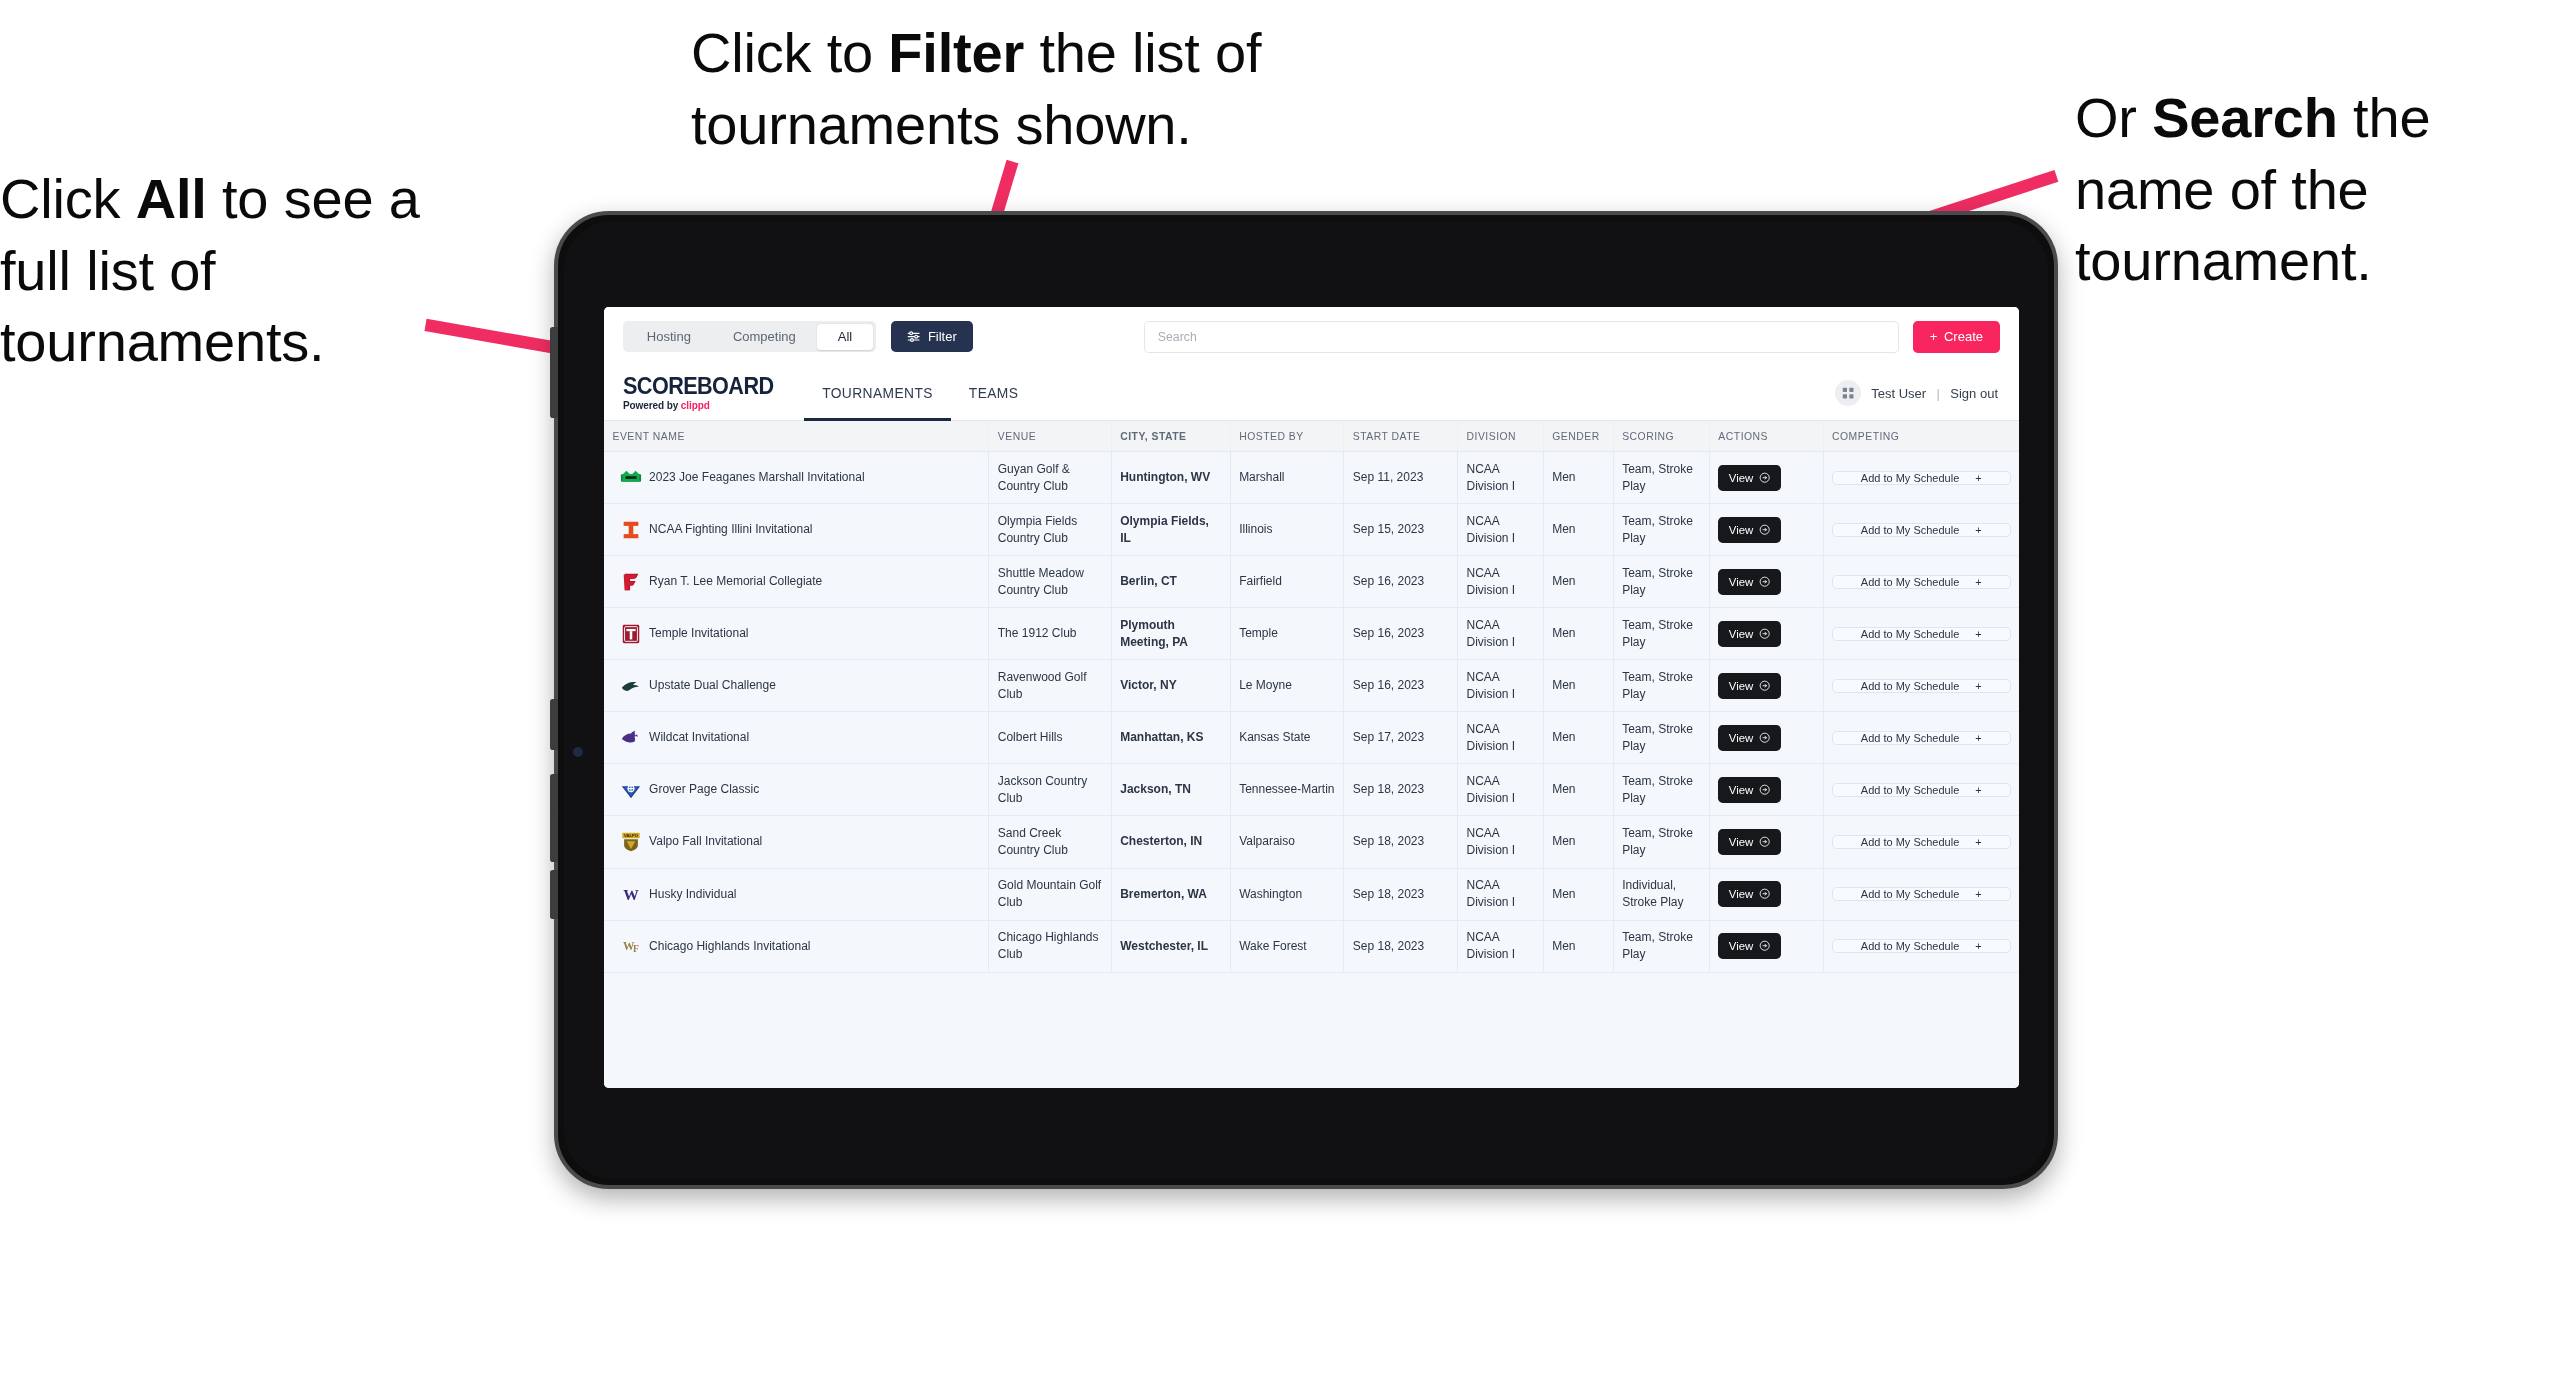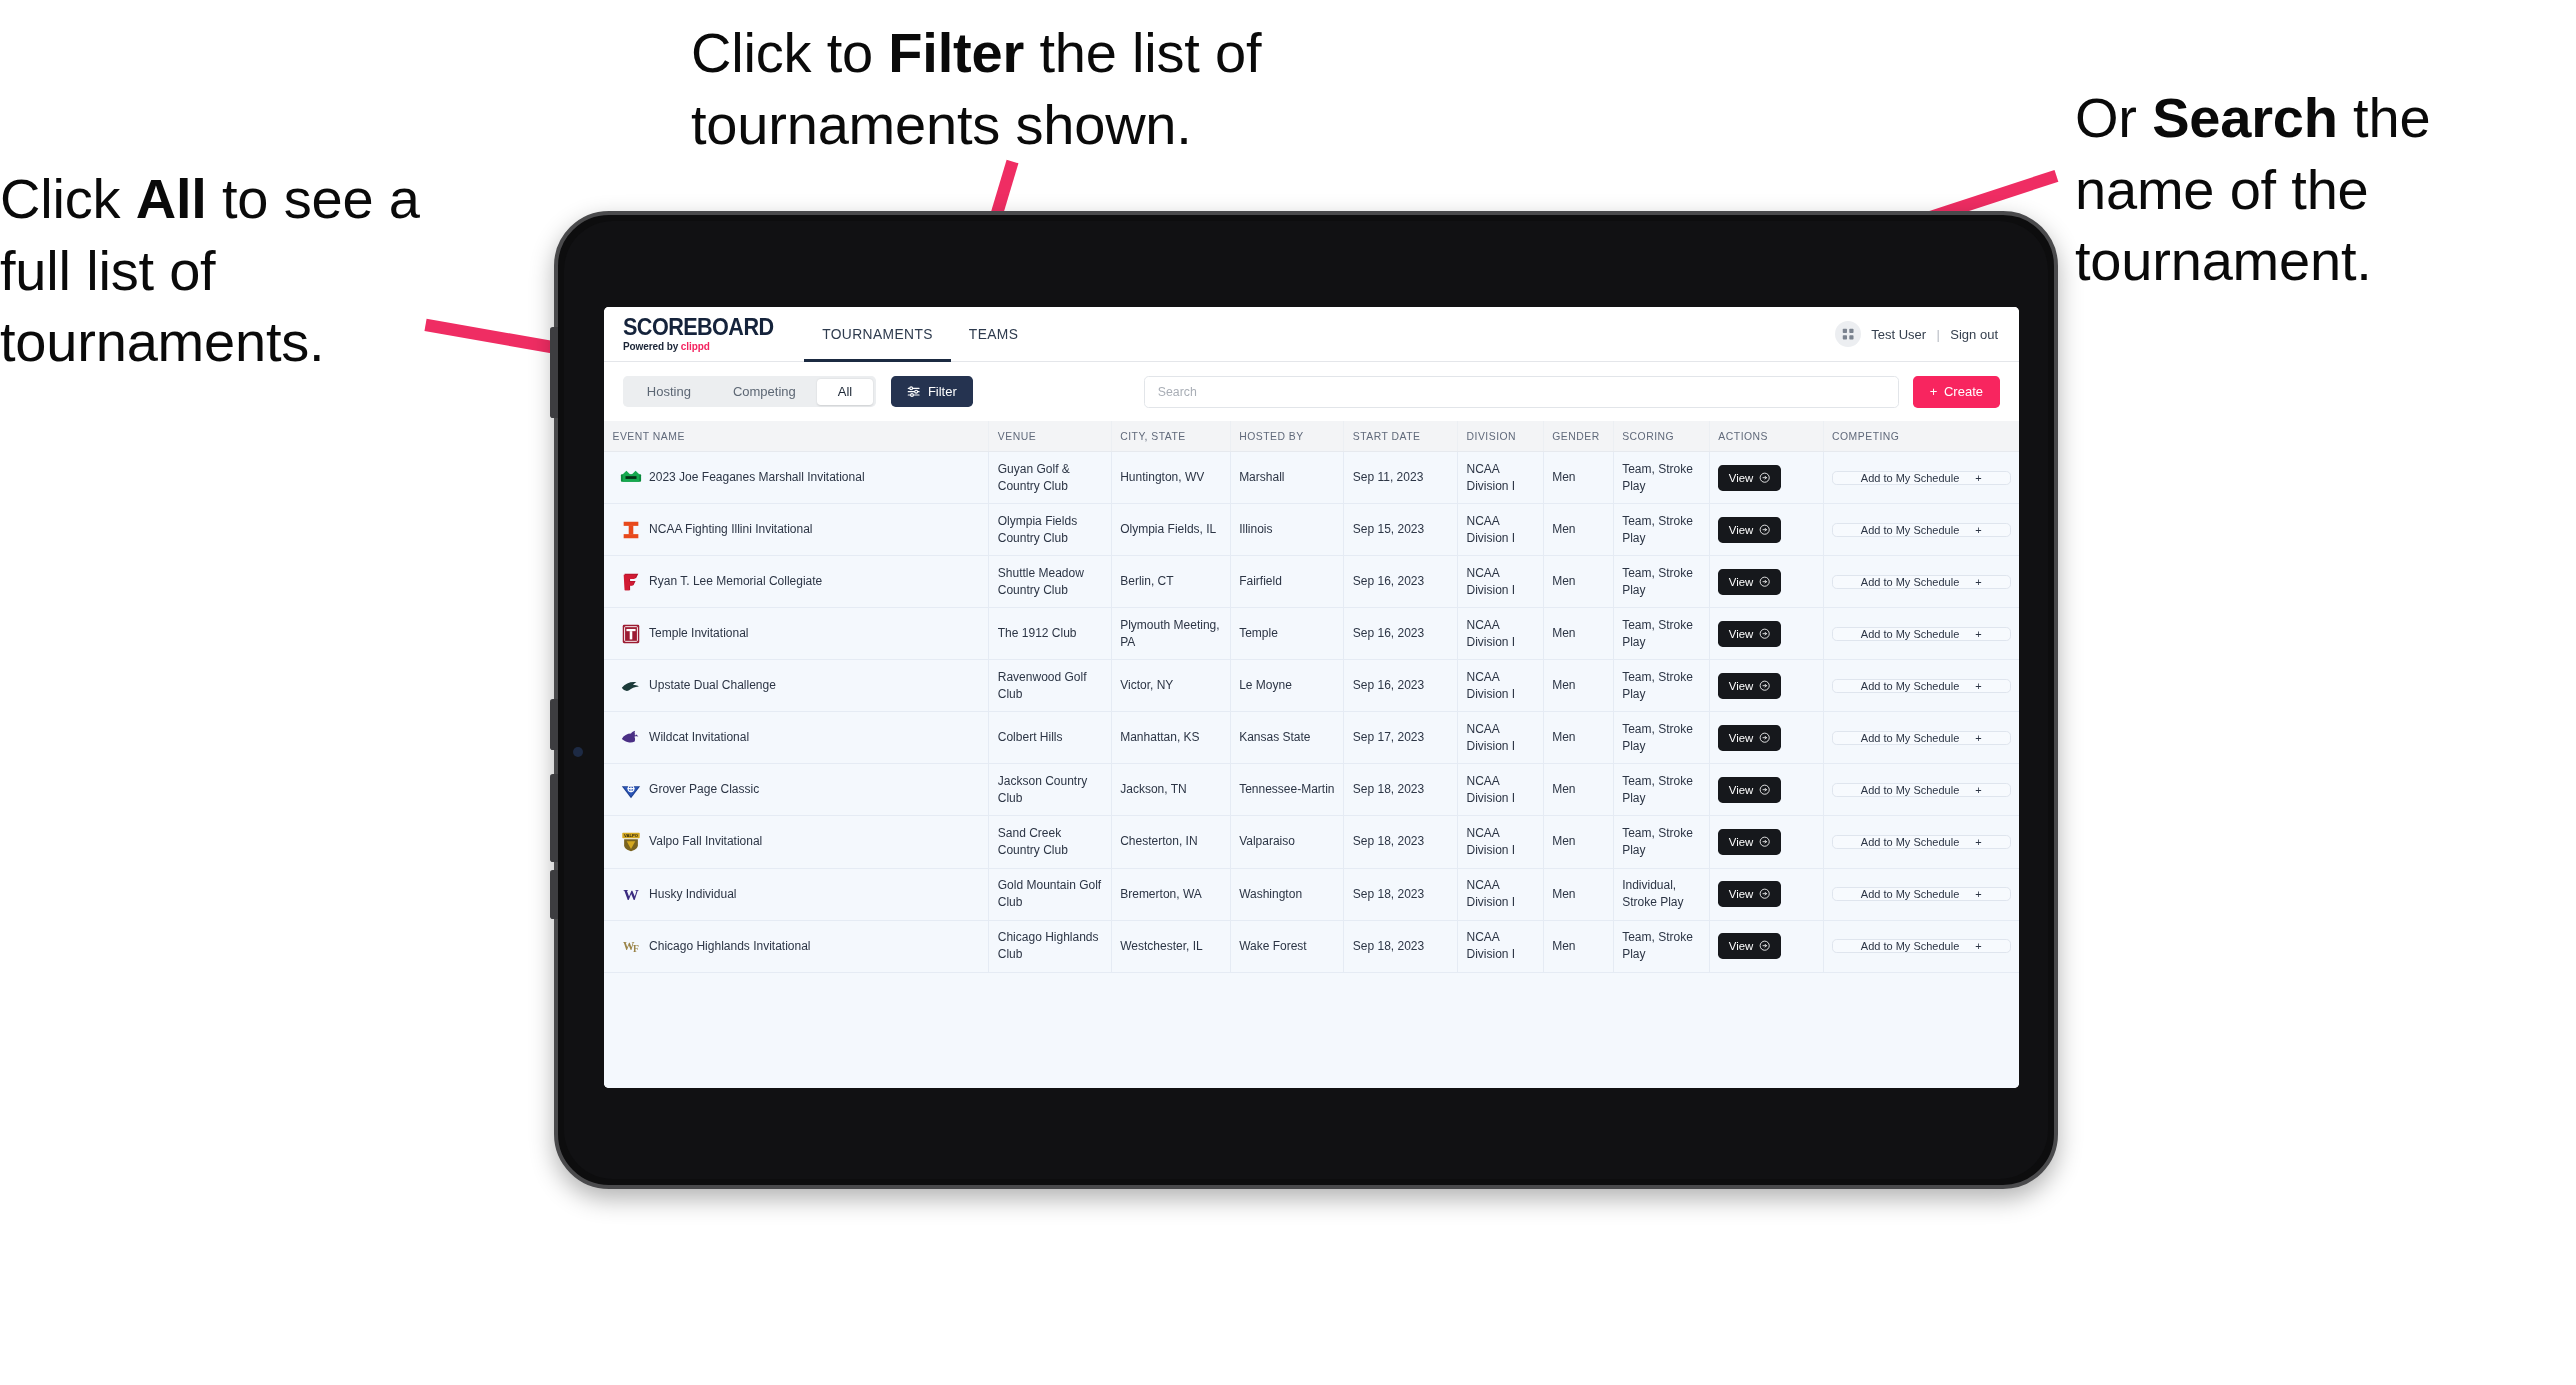--- a/index.html
+++ b/index.html
@@ -242,21 +242,21 @@
     font-size: 12px;
     color: #2c3545;
     padding: 8.5px 8.5px;
     border-bottom: 0.9px solid #e5ebf4;
     border-right: 0.9px solid #e5ebf4;
     vertical-align: middle;
     line-height: 1.42;
   }
   .c-event  { width: 220px; }
   .c-venue  { width: 70px; }
-  .c-city   { width: 68px; }
+  .c-city   { width: 68px; font-weight: bold; }
   .c-host   { width: 65px; }
   .c-date   { width: 65px; }
   .c-div    { width: 49px; }
   .c-gender { width: 40px; }
   .c-score  { width: 55px; }
   .c-act    { width: 65px; }
   .c-comp   { width: 112px; border-right: none !important; }
 
   .event-cell { display: flex; align-items: center; gap: 7px; padding-left: 7.6px; }
   .logo {
@@ -313,46 +313,20 @@
 <div id="tablet">
   <div id="tablet-inner-edge"></div>
   <div class="tablet-btn" id="btn-power"></div>
   <div class="tablet-btn" id="btn-vol-a"></div>
   <div class="tablet-btn" id="btn-vol-b"></div>
   <div id="cam-dot"></div>
   <div class="tablet-btn" id="btn-vol-c"></div>
   <div class="tablet-btn" id="btn-vol-d"></div>
 
   <div id="app">
-
-    <div id="topnav">
-      <div id="brand">
-        <div id="brand-name">SCOREBOARD</div>
-        <div id="brand-sub"><span>Powered by </span><span class="clippd">clippd</span></div>
-      </div>
-      <div class="navtab active">
-          <span>TOURNAMENTS</span>
-        </div>
-      <div class="navtab">
-          <span>TEAMS</span>
-        </div>
-      <div id="nav-right">
-        <div id="avatar">
-          <svg viewBox="0 0 16 16" fill="#7b838f">
-              <rect x="1" y="1" width="5.5" height="5.5" rx="1"></rect>
-              <rect x="9.5" y="1" width="5.5" height="5.5" rx="1"></rect>
-              <rect x="1" y="9.5" width="5.5" height="5.5" rx="1"></rect>
-              <rect x="9.5" y="9.5" width="5.5" height="5.5" rx="1"></rect>
-            </svg>
-        </div>
-        <span>Test User</span>
-        <span class="sep">|</span>
-        <span>Sign out</span>
-      </div>
-    </div>
 
     <div id="toolbar">
       <div id="segmented">
         <div class="seg">
             <span>Hosting</span>
           </div>
         <div class="seg">
             <span>Competing</span>
           </div>
         <div class="seg active">
@@ -372,20 +346,46 @@
       </button>
       <div id="search-wrap">
         <input id="search-input" type="text" placeholder="Search" style="">
         <button id="create-btn">
           <span>+</span>
           <span>Create</span>
         </button>
       </div>
     </div>
 
+    <div id="topnav">
+      <div id="brand">
+        <div id="brand-name">SCOREBOARD</div>
+        <div id="brand-sub"><span>Powered by </span><span class="clippd">clippd</span></div>
+      </div>
+      <div class="navtab active">
+          <span>TOURNAMENTS</span>
+        </div>
+      <div class="navtab">
+          <span>TEAMS</span>
+        </div>
+      <div id="nav-right">
+        <div id="avatar">
+          <svg viewBox="0 0 16 16" fill="#7b838f">
+              <rect x="1" y="1" width="5.5" height="5.5" rx="1"></rect>
+              <rect x="9.5" y="1" width="5.5" height="5.5" rx="1"></rect>
+              <rect x="1" y="9.5" width="5.5" height="5.5" rx="1"></rect>
+              <rect x="9.5" y="9.5" width="5.5" height="5.5" rx="1"></rect>
+            </svg>
+        </div>
+        <span>Test User</span>
+        <span class="sep">|</span>
+        <span>Sign out</span>
+      </div>
+    </div>
+
     <div id="table-area">
       <table>
         <thead>
           <tr>
             <th class="c-event">EVENT NAME</th>
             <th class="c-venue">VENUE</th>
             <th class="c-city">CITY, STATE</th>
             <th class="c-host">HOSTED BY</th>
             <th class="c-date">START DATE</th>
             <th class="c-div">DIVISION</th>

